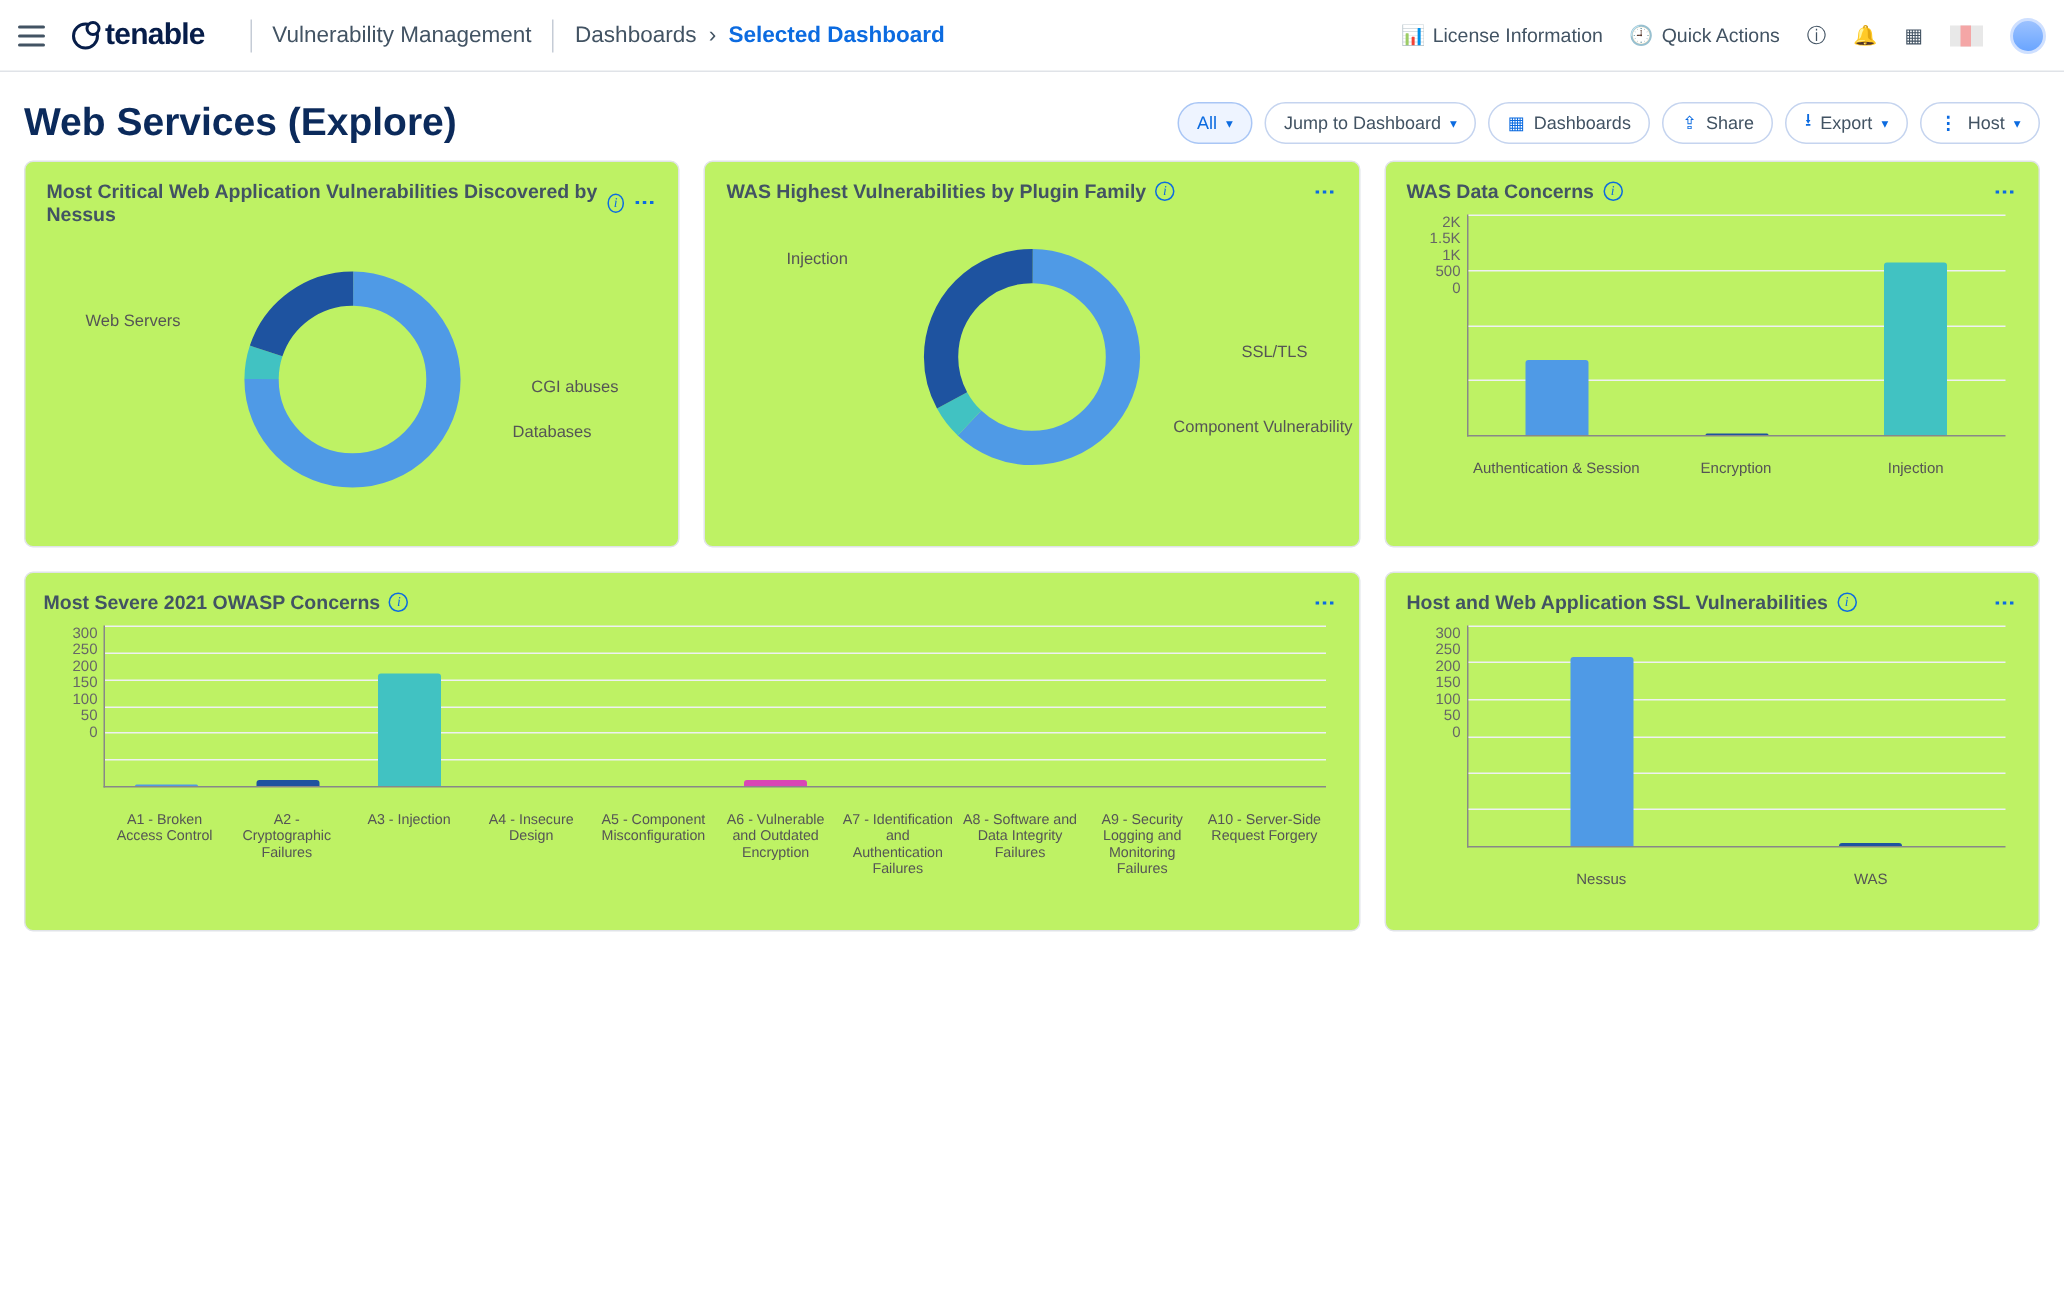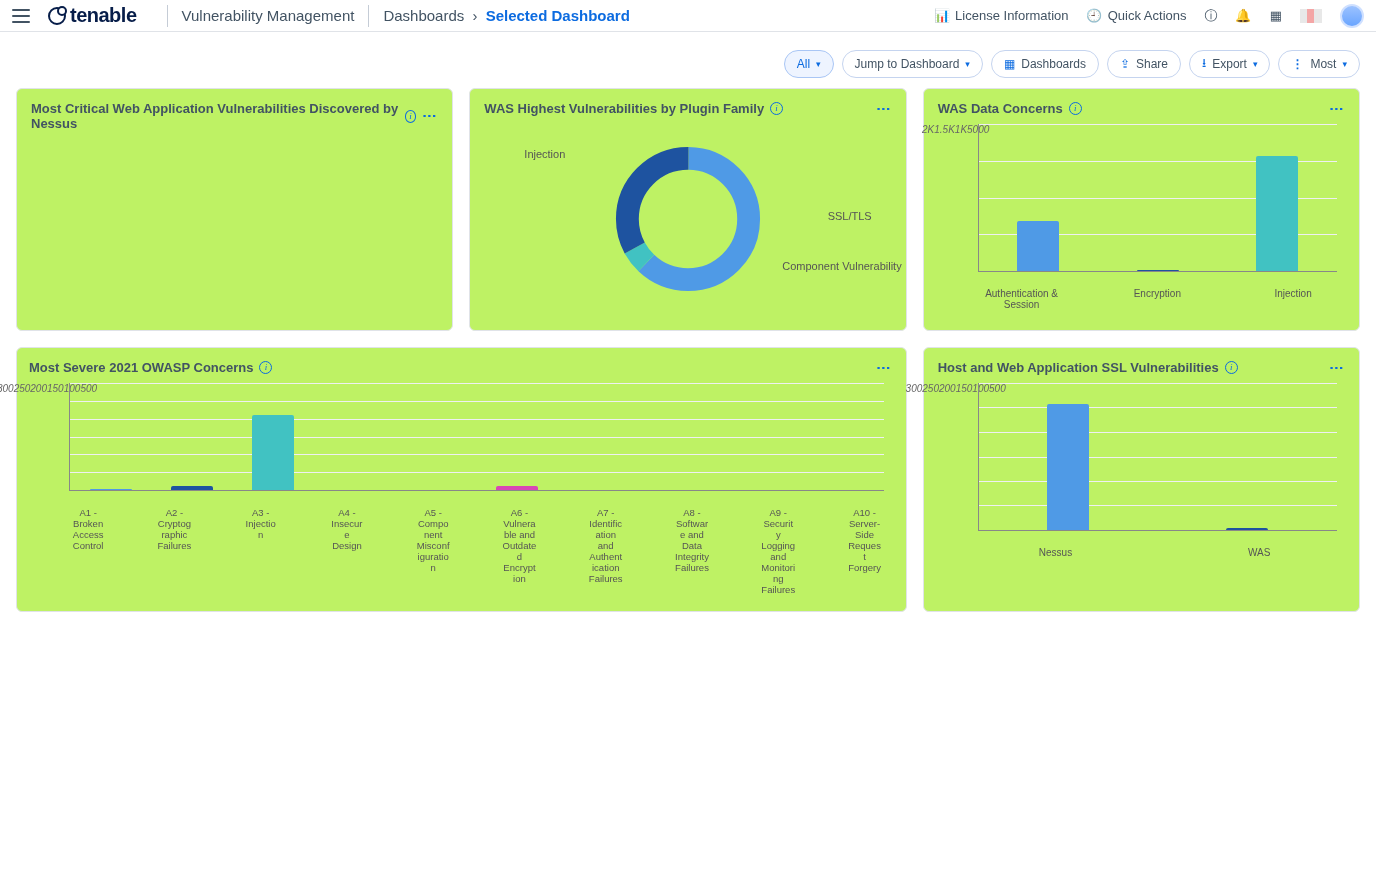--- a/index.html
+++ b/index.html
@@ -1,17 +1,17 @@
 <!DOCTYPE html>
 <html><head>
 <meta charset="utf-8">
 <style>
   * { box-sizing: border-box; margin: 0; padding: 0; }
   body { font-family: -apple-system, BlinkMacSystemFont, "Segoe UI", Arial, sans-serif; background: #fff; color: #333; }
-  .topbar { display: flex; align-items: center; height: 32px; border-bottom: 1px solid #e0e3e8; padding: 0 12px; }
+  .topbar { display: flex; align-items: center; height: 48px; border-bottom: 1px solid #e0e3e8; padding: 0 12px; }
   .hamburger { width: 18px; height: 14px; display: flex; flex-direction: column; justify-content: space-between; cursor: pointer; margin-right: 18px; }
   .hamburger span { height: 2px; background: #425363; border-radius: 1px; }
   .logo { display: flex; align-items: center; font-weight: 700; font-size: 20px; color: #071d49; margin-right: 16px; letter-spacing: -0.5px;}
   .logo-circle { width: 18px; height: 18px; border: 2.5px solid #071d49; border-radius: 50%; margin-right: 4px; position: relative;}
   .logo-circle::after{ content:''; position:absolute; width:6px; height:6px; border:2px solid #071d49; border-radius:50%; top:-3px; right:-3px; background:#fff;}
   .vsep { width: 1px; height: 22px; background: #c5ccd6; margin: 0 14px; }
   .app-name { font-size: 15px; color: #425363; font-weight: 400; }
   .breadcrumb { font-size: 15px; text-align: right; }
   .breadcrumb .bc-link { color: #425363; }
   .breadcrumb .bc-sep { color: #425363; margin: 0 4px; }
@@ -36,26 +36,26 @@
   .card-hdr { display: flex; align-items: center; gap: 6px; margin-bottom: 8px; }
   .card-title { font-size: 13px; font-weight: 600; color: #425363; }
   .info-ic { width: 13px; height: 13px; border: 1.2px solid #0c6be0; border-radius: 50%; font-size: 9px; line-height: 11px; text-align: center; color: #0c6be0; font-style: italic; font-family: serif;}
   .card-menu { margin-left: auto; color: #0c6be0; font-weight: 700; cursor: pointer; font-size: 14px; writing-mode: vertical-rl;}
   .span2{ grid-column: span 2; padding-left: 12px;}
 
   .donut-wrap{ display:flex; justify-content:center; align-items:center; height:190px; position:relative;}
   .donut-lbl{ position:absolute; font-size:11px; color:#555; white-space:nowrap;}
 
   .barchart{ height:180px; position:relative; padding-left:40px; padding-bottom:12px;}
-  .yaxis{ position:absolute; left:0; top:0; bottom:12px; width:36px; display:flex; flex-direction:row; justify-content:center; text-align:right; font-size:10px; color:#666;font-style:italic;}
+  .yaxis{ position:absolute; left:0; top:0; bottom:12px; width:36px; display:flex; flex-direction:column; justify-content:flex-start; text-align:right; font-size:10px; color:#666;}
   .plot{ position:absolute; left:40px; right:8px; top:0; bottom:12px; border-left:1px solid #888; border-bottom:1px solid #888;}
   .gridline{ position:absolute; left:0; right:0; border-top:1px solid #eef0f3;}
   .bars{ position:absolute; left:0; right:0; bottom:0; top:0; display:flex; justify-content:space-around; align-items:flex-end;}
   .bar{ width:32px; background:#4f9ae6; border-radius:2px 2px 0 0;}
-  .xlabels{ display:flex; font-size:10px; color:#555; margin-left:40px; margin-right:8px; margin-top:4px;gap:48px;}
+  .xlabels{ display:flex; font-size:10px; color:#555; margin-left:40px; margin-right:8px; margin-top:4px;}
   .xlabels .xl{ flex:1; text-align:center; padding:0 2px; word-break:break-word;}
 
   .bc-small .bar{ width:42px;}
   .bc-owasp .bar{ width:42px;}
 </style>
 </head>
 <body>
 
 <div class="topbar">
   <div class="hamburger">
@@ -86,20 +86,21 @@
     </span>
     <span>ⓘ</span>
     <span>🔔</span>
     <span>▦</span>
     <span class="flag"></span>
     <span class="avatar"></span>
   </div>
 </div>
 
 <div class="page-hdr">
+  <div class="page-title">Web Services (Explore)</div>
   <div class="actions">
     <span class="pill sel">
         <span>All</span>
         <span class="caret">▾</span>
       </span>
     <span class="pill">
         <span>Jump to Dashboard</span>
         <span class="caret ic">▾</span>
       </span>
     <span class="pill">
@@ -110,33 +111,43 @@
         <span class="ic">⇪</span>
         <span>Share</span>
       </span>
     <span class="pill">
         <span class="ic">⭳</span>
         <span>Export</span>
         <span class="caret ic">▾</span>
       </span>
     <span class="pill">
         <span class="dots3">⋮</span>
-        <span>Most</span>
+        <span>Host</span>
         <span class="caret ic">▾</span>
       </span>
   </div>
 </div>
 
 <div class="grid">
 
   <div class="card">
     <div class="card-hdr">
       <span class="card-title">Most Critical Web Application Vulnerabilities Discovered by Nessus</span>
       <span class="info-ic">i</span>
       <span class="card-menu">⋮</span>
+    </div>
+    <div class="donut-wrap">
+      <svg width="160" height="160" viewBox="0 0 42 42">
+        <circle cx="21" cy="21" r="15.915" fill="none" stroke="#4f9ae6" stroke-width="6" stroke-dasharray="75 25" stroke-dashoffset="25"></circle>
+        <circle cx="21" cy="21" r="15.915" fill="none" stroke="#41c2c2" stroke-width="6" stroke-dasharray="5 95" stroke-dashoffset="50"></circle>
+        <circle cx="21" cy="21" r="15.915" fill="none" stroke="#1e53a0" stroke-width="6" stroke-dasharray="20 80" stroke-dashoffset="45"></circle>
+      </svg>
+      <span class="donut-lbl" style="left:26px; top:50px;">Web Servers</span>
+      <span class="donut-lbl" style="right:26px; top:94px;">CGI abuses</span>
+      <span class="donut-lbl" style="right:44px; top:124px;">Databases</span>
     </div>
   </div>
 
   <div class="card">
     <div class="card-hdr">
       <span class="card-title">WAS Highest Vulnerabilities by Plugin Family</span>
       <span class="info-ic">i</span>
       <span class="card-menu">⋮</span>
     </div>
     <div class="donut-wrap">

